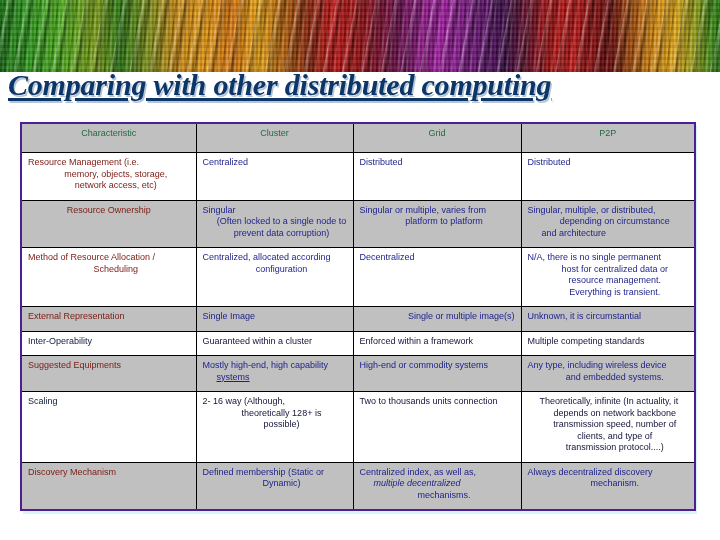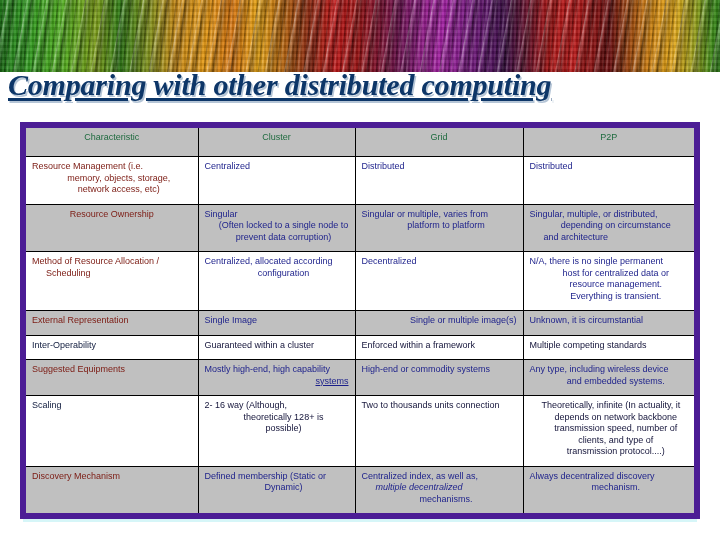--- a/index.html
+++ b/index.html
@@ -120,21 +120,21 @@
     position: absolute;
     left: 20px;
     top: 122px;
     width: 674px;
     box-shadow: 3px 3px 0 #d6f6f8;
   }
   table#cmp-table {
     border-collapse: collapse;
     width: 674px;
     table-layout: fixed;
-    border: 6px solid #4c1d95;
+    border: 2px solid #4c1d95;
     background: #4c1d95;
   }
   table#cmp-table td, table#cmp-table th {
     border: 1px solid #000000;
     vertical-align: top;
     padding: 4px 6px 8px 6px;
     font-size: 9px;
     line-height: 11.5px;
   }
   thead th {
@@ -240,21 +240,21 @@
               <span style="text-align: left;">Singular, multiple, or distributed,</span>
               <span style="text-align: center; padding-left: 14px;">depending on circumstance</span>
               <span style="text-align: left; padding-left: 14px;">and architecture</span>
             </span>
           </td>
         </tr>
         <tr class="plain">
           <td class="c1">
             <span class="cellblock">
               <span style="text-align: left;">Method of Resource Allocation /</span>
-              <span style="text-align: left; padding-left: 14px;">Scheduling</span>
+              <span style="text-align: center; padding-left: 14px;">Scheduling</span>
             </span>
           </td>
           <td class="c2">
             <span class="cellblock">
               <span style="text-align: left;">Centralized, allocated according</span>
               <span style="text-align: center; padding-left: 14px;">configuration</span>
             </span>
           </td>
           <td class="c3">
             <span class="cellblock">
@@ -316,21 +316,21 @@
         </tr>
         <tr class="shade">
           <td class="c1">
             <span class="cellblock">
               <span style="text-align: left;">Suggested Equipments</span>
             </span>
           </td>
           <td class="c2">
             <span class="cellblock">
               <span style="text-align: left;">Mostly high-end, high capability</span>
-              <span style="text-align: right; padding-left: 14px; text-decoration: underline;">systems</span>
+              <span style="text-align: left; padding-left: 14px; text-decoration: underline;">systems</span>
             </span>
           </td>
           <td class="c3">
             <span class="cellblock">
               <span style="text-align: left;">High-end or commodity systems</span>
             </span>
           </td>
           <td class="c4">
             <span class="cellblock">
               <span style="text-align: left;">Any type, including wireless device</span>

